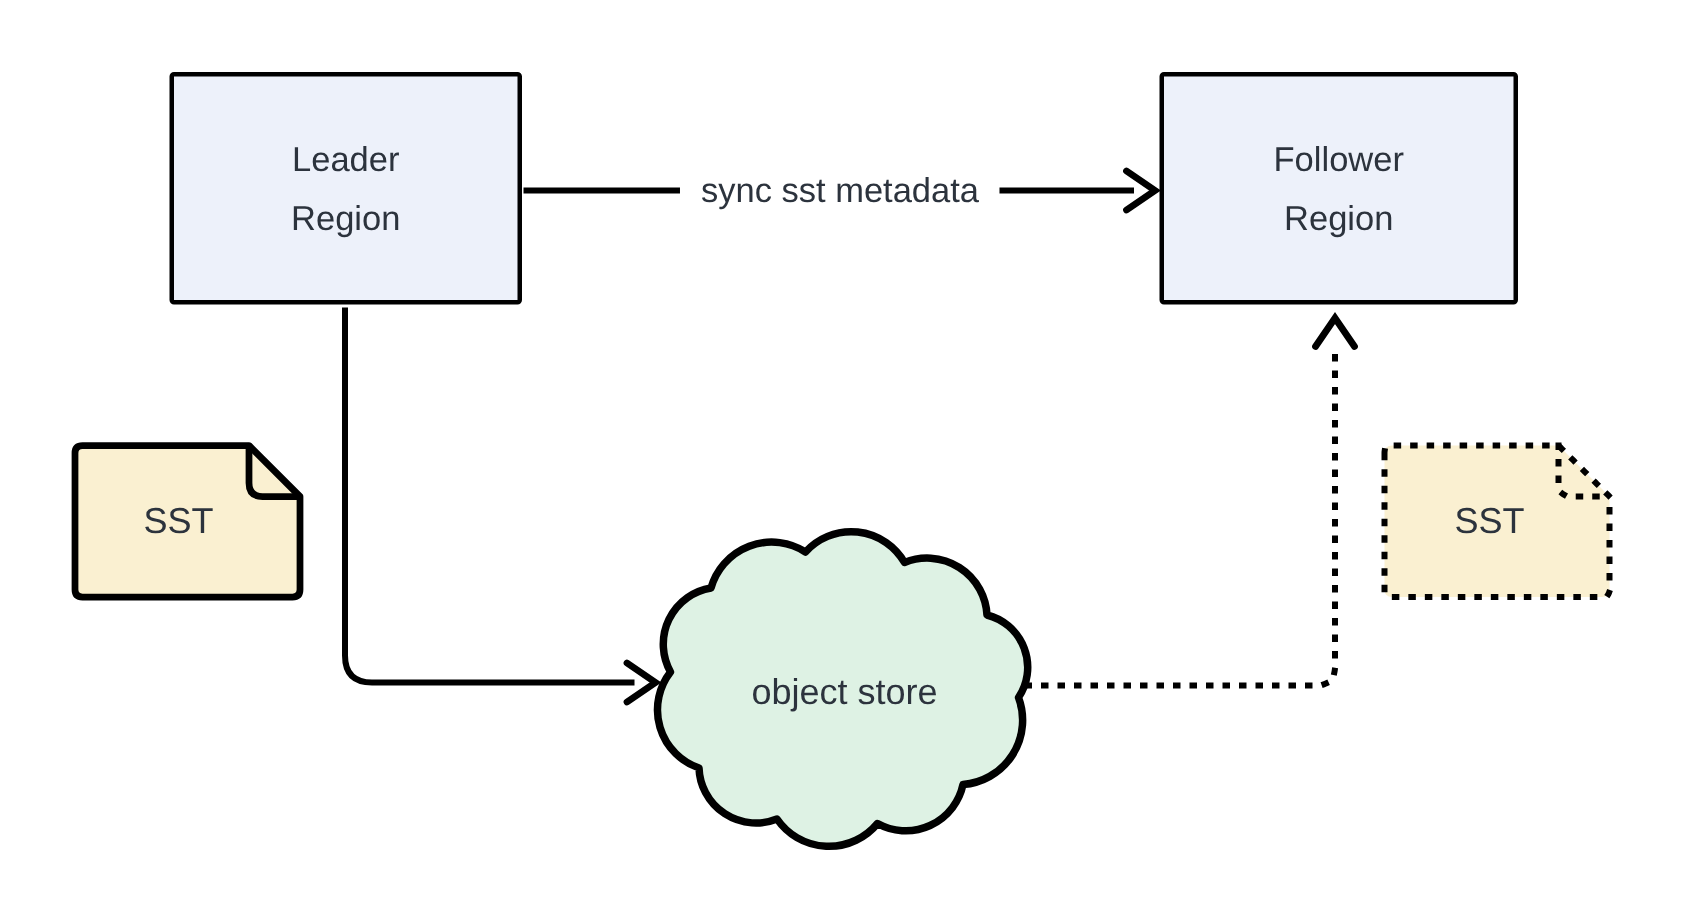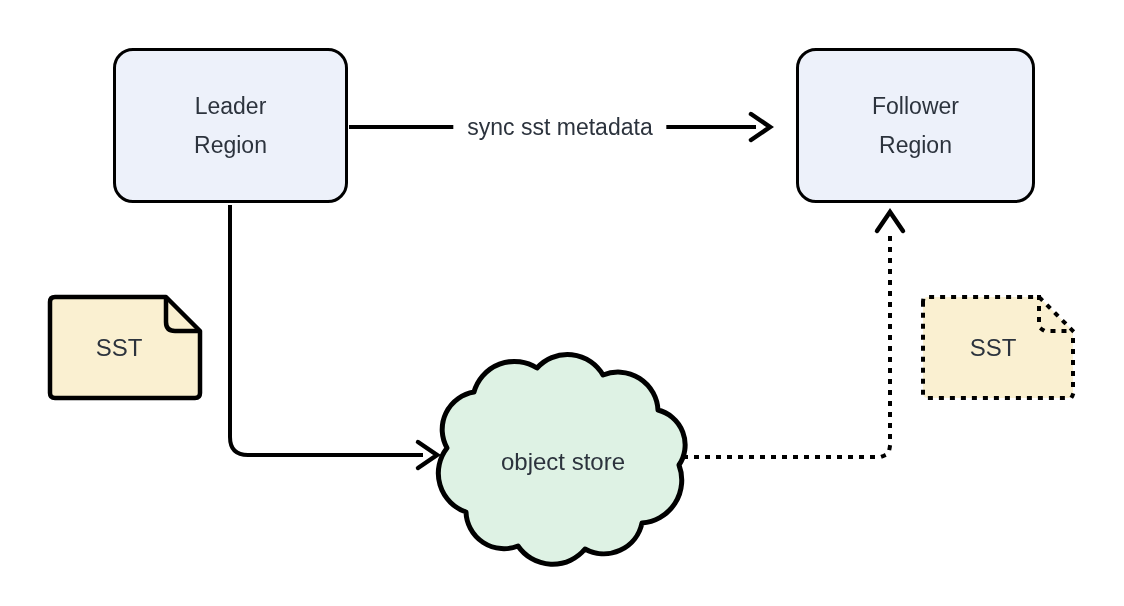--- a/index.html
+++ b/index.html
@@ -11,28 +11,28 @@
     font-family:"Liberation Sans","DejaVu Sans",sans-serif;
     color:#2c333d;
   }
   svg.layer{position:absolute;left:0;top:0;width:1124px;height:606px;}
   .node{
     position:absolute;
     box-sizing:border-box;
     display:flex;align-items:center;justify-content:center;
     background:#edf1fa;
     border:3.5px solid #000;
-    border-radius:20px;
+    border-radius:3px;
     font-size:23px;
     line-height:39px;
     text-align:center;
   }
   .node span{max-width:132px;display:block;}
   #node-leader{left:113px;top:48px;width:235px;height:155px;}
-  #node-follower{left:796px;top:48px;width:239px;height:155px;}
+  #node-follower{left:773px;top:48px;width:239px;height:155px;}
   .shape-label{
     position:absolute;
     transform:translate(-50%,-50%);
     white-space:nowrap;
   }
   #label-sst-left{left:119px;top:348px;font-size:24px;}
   #label-sst-right{left:993px;top:348px;font-size:24px;}
   #label-object-store{left:563px;top:462px;font-size:24px;}
   #label-sync{
     left:560px;top:127px;

